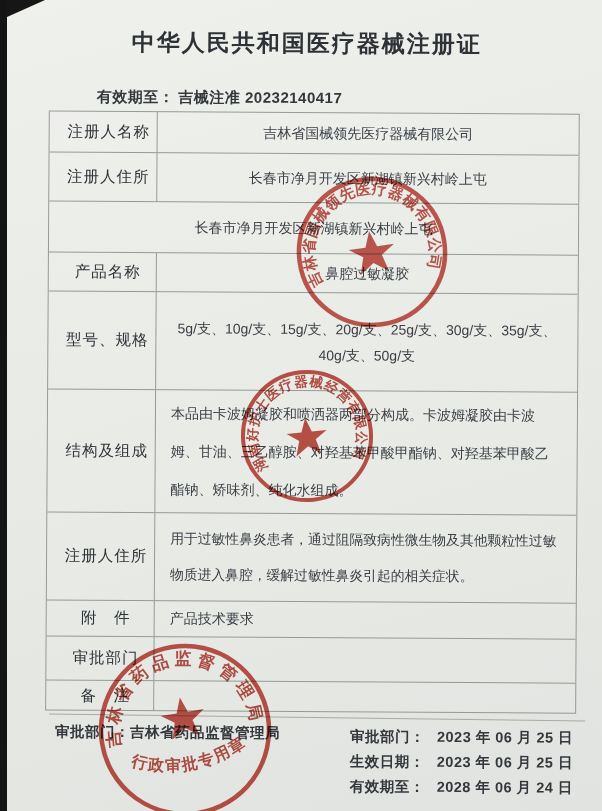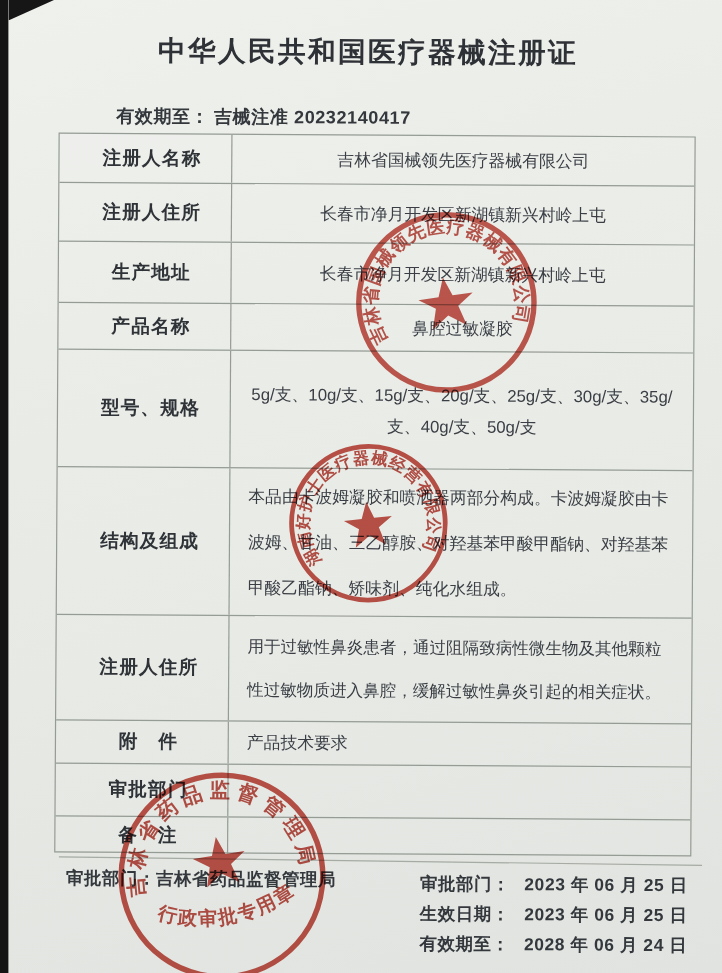--- a/index.html
+++ b/index.html
@@ -30,23 +30,23 @@
   .cert-no .num{font-weight:600;margin-left:4px;}
   .table{
     position:absolute;left:40px;top:112px;width:531px;height:600px;
     border:1px solid #959b95;box-sizing:border-box;
     background:rgba(255,255,255,0.06);
   }
   .row{display:flex;border-bottom:1px solid #959b95;box-sizing:border-box;}
   .row:last-child{border-bottom:none;}
   .cell{box-sizing:border-box;}
   .label{
-    width:144px;border-right:1px solid #959b95;
+    width:108px;border-right:1px solid #959b95;
     display:flex;align-items:center;justify-content:center;
-    font-size:15.5px;font-weight:700;color:#2f3338;letter-spacing:1px;padding-left:11px;
+    font-size:15.5px;font-weight:400;color:#2f3338;letter-spacing:1px;padding-left:11px;
   }
   .value{
     flex:1;display:flex;align-items:center;
     font-size:14px;font-weight:500;color:#3b3f45;
   }
   .v-center{justify-content:center;text-align:center;padding:0 12px;line-height:26px;}
   .v-left{justify-content:flex-start;text-align:left;padding:0 15px;}
   .r0{height:41px;} .r1{height:49px;} .r2{height:51px;} .r3{height:39px;}
   .r4{height:98px;} .r5{height:123px;} .r6{height:88px;} .r7{height:36px;}
   .r8{height:44px;} .r9{height:30px;}
@@ -87,21 +87,20 @@
     <div class="table">
       <div class="row r0">
         <div class="cell label">注册人名称</div>
         <div class="cell value v-center">吉林省国械领先医疗器械有限公司</div>
       </div>
       <div class="row r1">
         <div class="cell label">注册人住所</div>
         <div class="cell value v-center">长春市净月开发区新湖镇新兴村岭上屯</div>
       </div>
       <div class="row r2">
-        <div class="cell label">生产地址</div>
         <div class="cell value v-center">长春市净月开发区新湖镇新兴村岭上屯</div>
       </div>
       <div class="row r3">
         <div class="cell label">产品名称</div>
         <div class="cell value v-center">鼻腔过敏凝胶</div>
       </div>
       <div class="row r4">
         <div class="cell label">型号、规格</div>
         <div class="cell value v-center">5g/支、10g/支、15g/支、20g/支、25g/支、30g/支、35g/支、40g/支、50g/支</div>
       </div>

